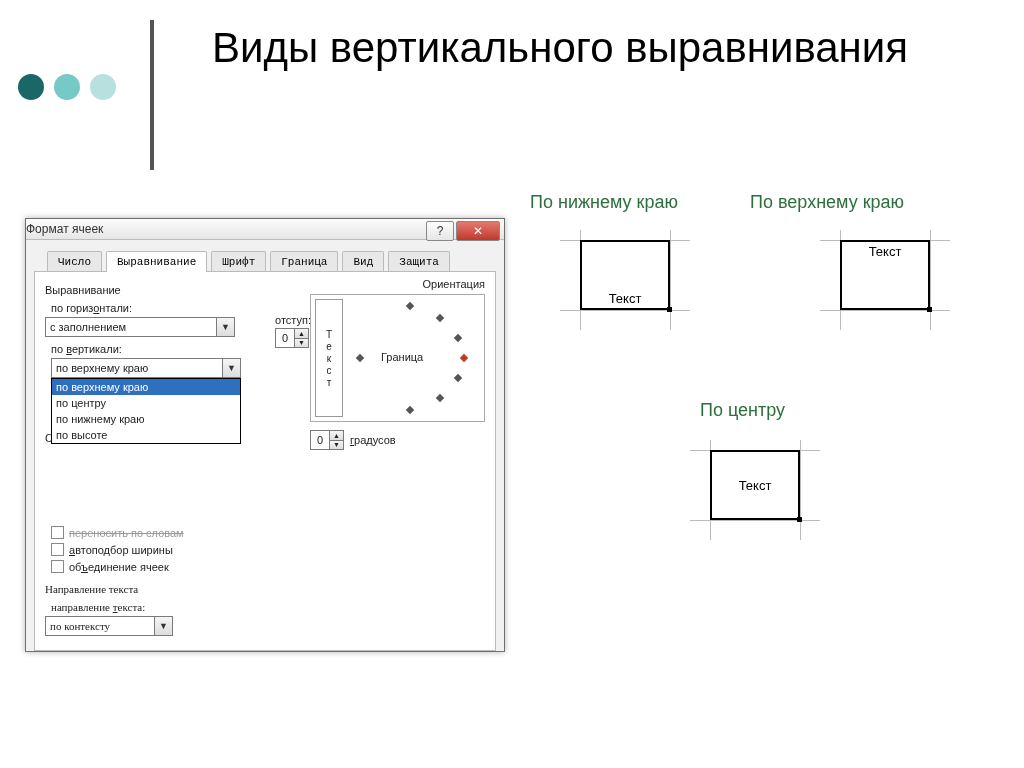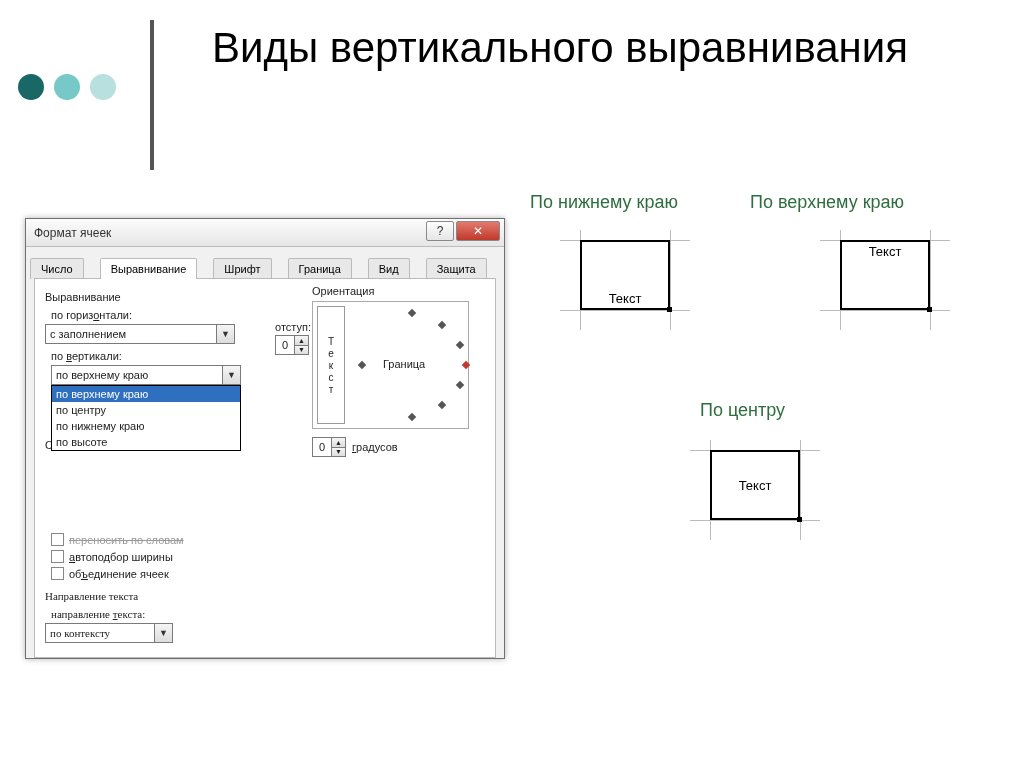--- a/index.html
+++ b/index.html
@@ -44,42 +44,42 @@
   
   .dialog {
     position: absolute;
     left: 25px; top: 218px;
     width: 480px;
     border: 1px solid #707070;
     background: #f1f1f1;
     box-shadow: 0 0 6px rgba(0,0,0,.3);
   }
   .titlebar {
-    height: 28px;
+    height: 21px;
     background: linear-gradient(to bottom,#fcfcfc,#e6e6e6);
     border-bottom: 1px solid #bcbcbc;
     display: flex; align-items: center;
-    padding-left: 8px;
     font-size: 12px; color: #333;
     position: relative;
   }
   .tb-right { position: absolute; right: 4px; top: 2px; display:flex; gap:2px; }
   .tb-btn {
     width: 28px; height: 20px;
     border: 1px solid #888; border-radius: 2px;
     display:flex; align-items:center; justify-content:center;
     font-size:12px;
   }
   .tb-help { background: linear-gradient(#fdfdfd,#e6e6e6); color:#333; }
   .tb-close { background: linear-gradient(#e37a6f,#c0392b); color:#fff; width:44px; }
 
   .tabs {
-    display:flex; gap:16px;
-    padding: 10px 8px 0 4px;
+    display:flex; gap:4px;
+    padding: 10px 8px 0 21px;
     font-size: 11px;
+    font-family: Liberation Mono, monospace;
   }
   .tab {
     padding: 4px 10px;
     border: 1px solid #bbb;
     border-bottom: none;
     background: #e8e8e8;
     position: relative; top: 1px;
     border-radius: 2px 2px 0 0;
   }
   .tab.active { background: #fff; z-index:2; }
@@ -142,21 +142,21 @@
   .ckbx {
     width:13px; height:13px; border:1px solid #888; background:#fff;
   }
   .check-row.disabled { color:#999; }
   .strike { text-decoration: line-through; }
 
   .sec-dir { margin-top:10px;font-family:Liberation Serif, serif; }
 
   
   .orient {
-    position:absolute; right:26px; top:6px; width:157px;
+    position:absolute; right:10px; top:6px; width:175px;text-align:right;
   }
   .orient-box {
     border:1px solid #aaa; height:128px; margin-top:4px;
     display:flex; padding:4px; gap:4px;
   }
   .vert-text {
     width:28px; border:1px solid #999;
     display:flex; flex-direction:column; align-items:center; justify-content:center;
     gap:1px; font-size:10px;
   }

